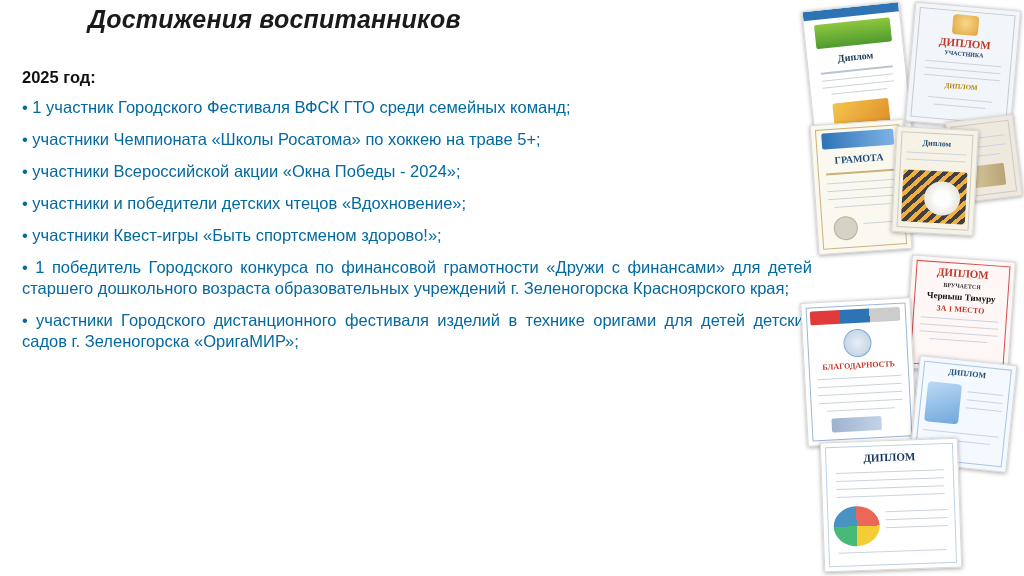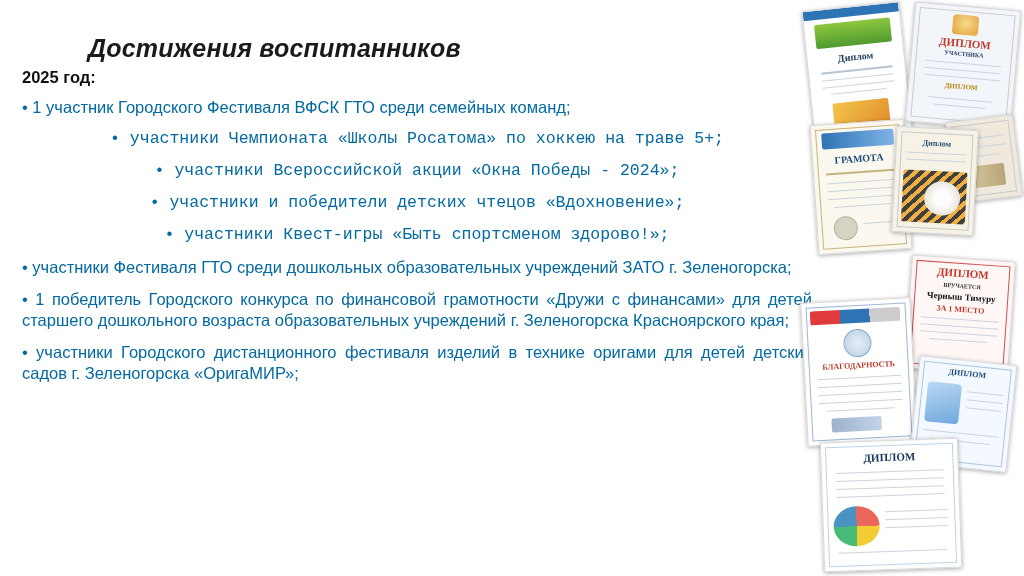--- a/index.html
+++ b/index.html
@@ -17,21 +17,21 @@
   .slide {
     position: relative;
     width: 1024px;
     height: 576px;
     background: #ffffff;
     overflow: hidden;
   }
   .title {
     position: absolute;
     left: 88px;
-    top: 34px;
+    top: 5px;
     font-size: 25px;
     font-weight: bold;
     font-style: italic;
     color: #1a1a1a;
     letter-spacing: 0.2px;
   }
   .text-col {
     position: absolute;
     left: 22px;
     top: 68px;
@@ -44,22 +44,21 @@
     margin-bottom: 10px;
   }
   .bullet {
     font-size: 16.5px;
     color: #0369a1;
     line-height: 1.27;
     margin-bottom: 11px;
     text-align: justify;
   }
   .bullet.nojust {
-    text-align: center;
-    font-family: Liberation Mono, monospace;
+    text-align: left;
   }
 
   
   .collage {
     position: absolute;
     left: 800px;
     top: 0;
     width: 224px;
     height: 576px;
   }
@@ -124,21 +123,20 @@
   <div class="title">Достижения воспитанников</div>
 
   <div class="text-col">
     <div class="year">2025 год:</div>
 
     <div class="bullet">• 1 участник Городского Фестиваля ВФСК ГТО среди семейных команд;</div>
     <div class="bullet nojust">• участники Чемпионата «Школы Росатома» по хоккею на траве 5+;</div>
     <div class="bullet nojust">• участники Всероссийской акции «Окна Победы - 2024»;</div>
     <div class="bullet nojust">• участники и победители детских чтецов «Вдохновение»;</div>
     <div class="bullet nojust">• участники Квест-игры «Быть спортсменом здорово!»;</div>
-    <div class="bullet">• участники Фестиваля ГТО среди дошкольных образовательных учреждений ЗАТО г. Зеленогорска;</div>
     <div class="bullet">• 1 победитель Городского конкурса  по финансовой грамотности «Дружи с финансами» для детей старшего дошкольного возраста образовательных учреждений г. Зеленогорска Красноярского края;</div>
     <div class="bullet">• участники Городского дистанционного фестиваля изделий в технике оригами для детей детских садов г. Зеленогорска «ОригаМИР»;</div>
   </div>
 
   <div class="collage">
 
     <div class="cert" id="c1">
       <div class="hdrbar" style="background:#2e74b5;"></div>
       <div class="mini-img" style="left:10px;top:14px;width:76px;height:24px;background:linear-gradient(180deg,#8ec63f 0%,#4f9b2f 100%);"></div>
       <div class="cap" style="top:44px;font-size:10px;">Диплом</div>

